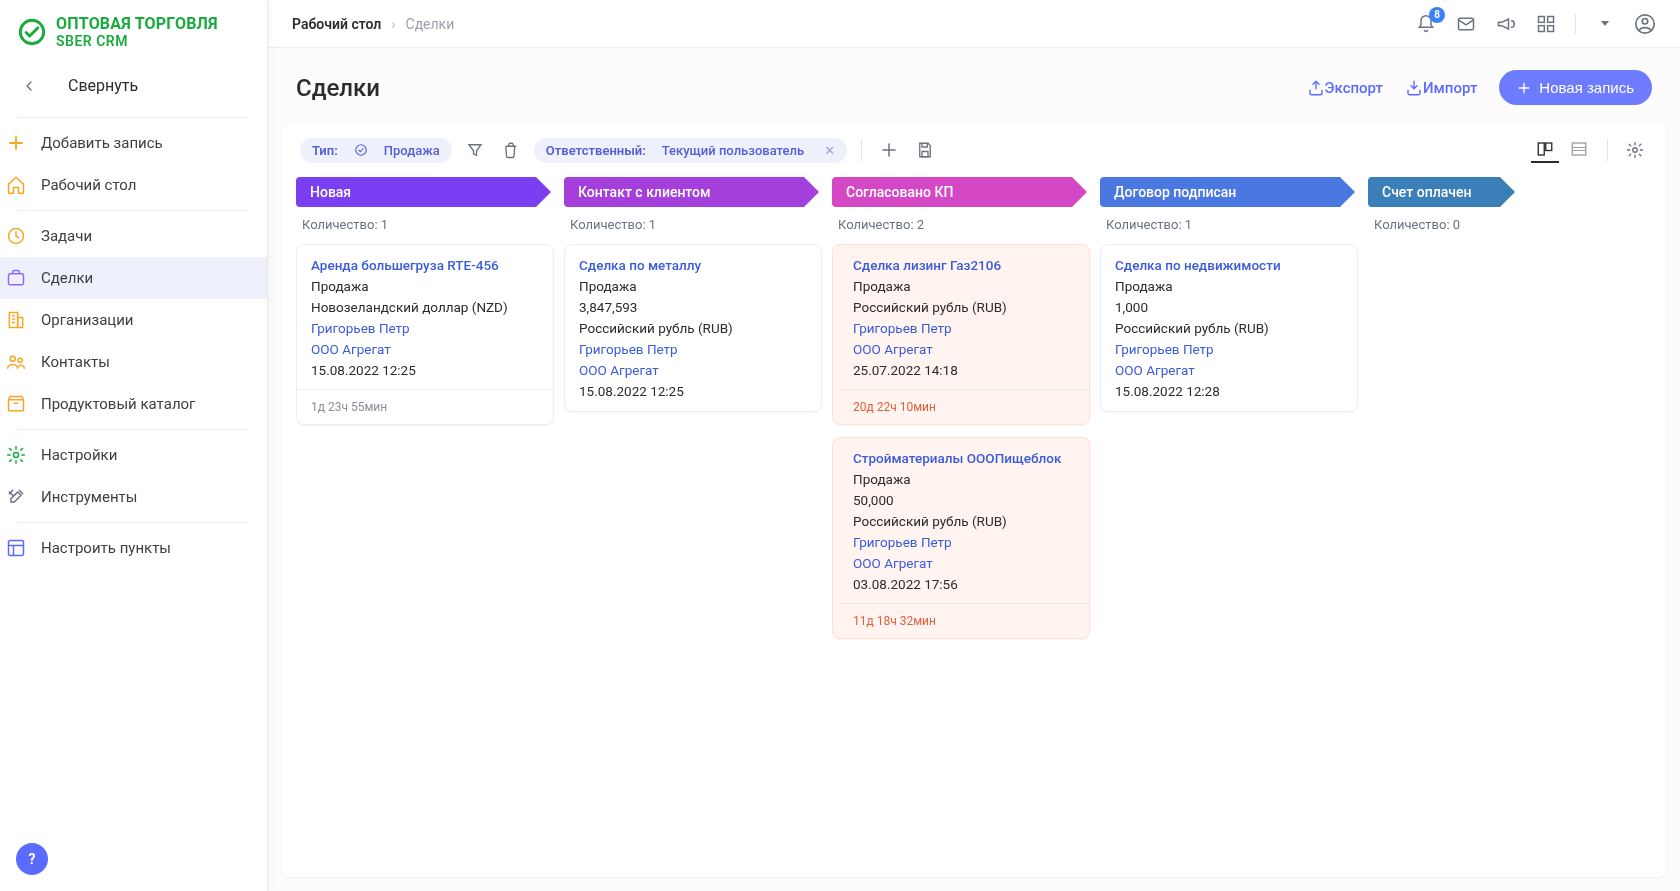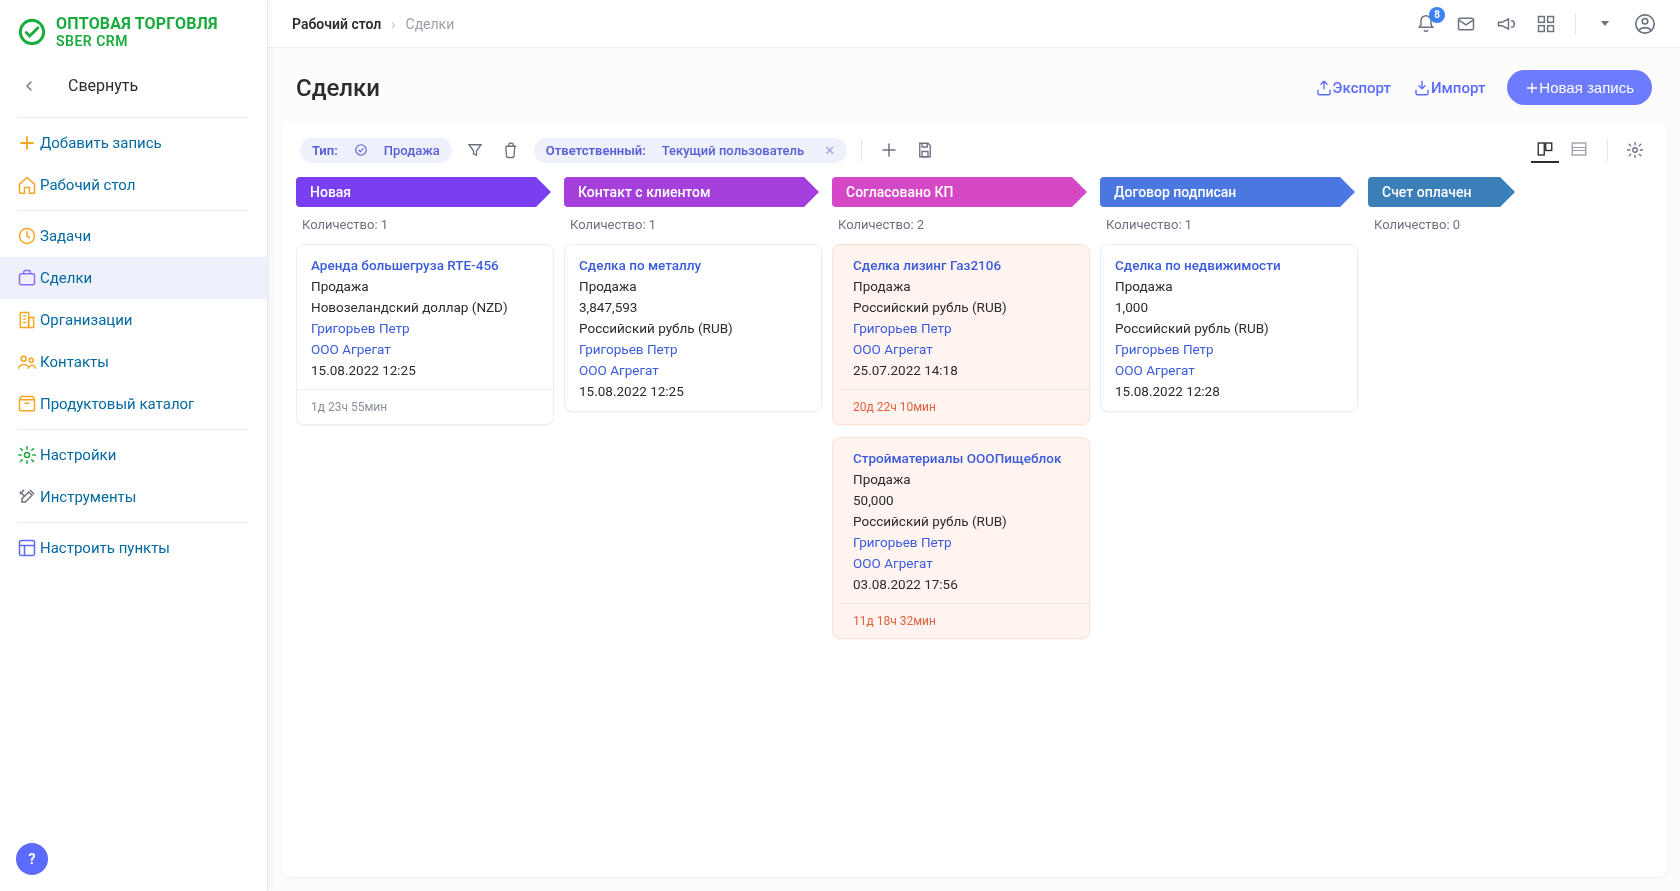--- a/index.html
+++ b/index.html
@@ -20,21 +20,21 @@
   display: flex;
   flex-direction: column;
   box-shadow: 2px 0 6px rgba(0,0,0,0.04);
   position: relative;
 }
 .logo-block { display:flex; align-items:center; gap:10px; padding:16px 18px 10px 18px; }
 .logo-mark { width:28px; height:28px; }
 .logo-text { display:flex; flex-direction:column; line-height:1; }
 .logo-title { color:#1aab3e; font-weight:700; font-size:16px; letter-spacing:0.2px; }
 .logo-sub { color:#1aab3e; font-size:14px; font-weight:600; letter-spacing:0.5px; margin-top:2px; }
-.sb-item { display:flex; align-items:center; gap:2px; padding:10px 16px; cursor:pointer; color:#0369a1; font-size:15px; }
+.sb-item { display:flex; align-items:center; gap:14px; padding:10px 5px; cursor:pointer; color:#404040; font-size:15px; }
 .sb-item.active { background:#eef0fb; }
 .sb-icon { width:22px; height:22px; display:flex; align-items:center; justify-content:center; color:#8a8f9c; flex-shrink:0; }
 .sb-item .sb-icon.orange { color:#f5a623; }
 .sb-item .sb-icon.green { color:#1aab3e; }
 .sb-item .sb-icon.blue { color:#5b6bff; }
 .sb-item .sb-icon.gray { color:#6b7280; }
 .sb-sep { height:1px; background:#eee; margin:4px 18px; }
 .sb-collapse { display:flex; align-items:center; gap:28px; padding:18px 18px 18px 18px; font-size:16px; color:#2c2c2c; cursor:pointer; }
 .sb-collapse .chev { width:22px; display:flex; justify-content:center; color:#6b7280; }
 
@@ -49,21 +49,21 @@
 .top-actions { margin-left:auto; display:flex; align-items:center; gap:18px; color:#6b7280; }
 .top-actions .icon-btn { width:22px; height:22px; display:flex; align-items:center; justify-content:center; cursor:pointer; position:relative; }
 .badge { position:absolute; top:-6px; right:-8px; background:#3b82f6; color:#fff; font-size:10px; font-weight:700; border-radius:9px; min-width:16px; height:16px; display:flex; align-items:center; justify-content:center; padding:0 4px; }
 .top-divider { width:1px; height:20px; background:#e3e3e3; }
 .caret-down { width:0; height:0; border-left:4px solid transparent; border-right:4px solid transparent; border-top:5px solid #6b7280; }
 
 .page-head { display:flex; align-items:center; padding:22px 28px 18px 28px; }
 .page-title { font-size:24px; font-weight:500; color:#2c2c2c; }
 .page-actions { margin-left:auto; display:flex; align-items:center; gap:22px; }
 .link-action { display:flex; align-items:center; color:#5b6bff; font-weight:500; cursor:pointer; font-size:15px; }
-.primary-btn { display:flex; align-items:center; background:#6d7bff; color:#fff; border:none; border-radius:20px; padding:9px 18px; font-size:15px; font-weight:500; cursor:pointer; }
+.primary-btn { display:flex; align-items:center; gap:8px; background:#6d7bff; color:#fff; border:none; border-radius:20px; padding:9px 18px; font-size:15px; font-weight:500; cursor:pointer; }
 
 .content-card { margin:0 14px 14px 14px; background:#fff; border-radius:8px; box-shadow:0 1px 3px rgba(0,0,0,0.05); padding:14px 14px 20px 14px; display:flex; flex-direction:column; flex:1; overflow:hidden; }
 .toolbar { display:flex; align-items:center; gap:10px; padding:0 4px 14px 4px; }
 .chip { display:flex; align-items:center; gap:16px; background:#eef0fb; border-radius:16px; padding:5px 12px; color:#5560d6; font-size:13px; cursor:pointer; }
 .chip .chip-label { font-weight:600; }
 .chip .chip-val { font-weight:500; }
 .chip .chip-x { color:#9aa3d9; margin-left:4px; }
 .tb-icon { width:26px; height:26px; display:flex; align-items:center; justify-content:center; color:#6b7280; cursor:pointer; }
 .tb-divider { width:1px; height:22px; background:#e3e3e3; margin:0 4px; }
 .tb-spacer { flex:1; }

